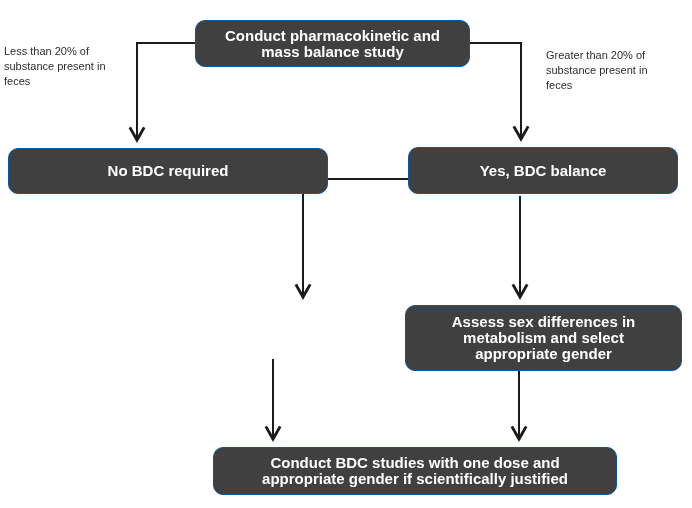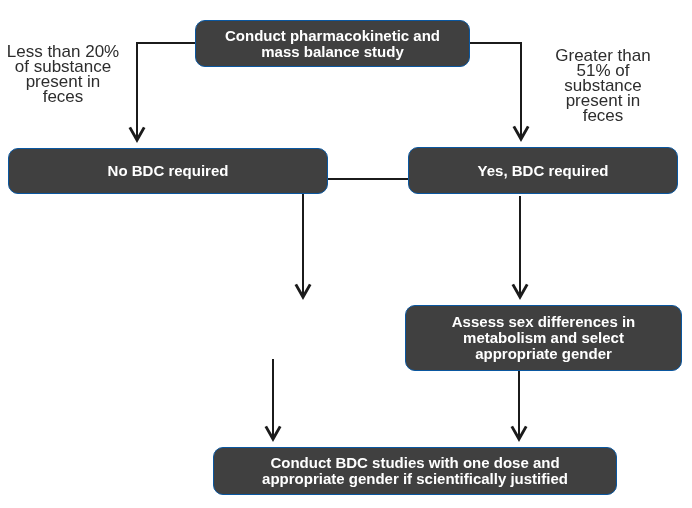--- a/index.html
+++ b/index.html
@@ -35,23 +35,23 @@
     text-align: center;
     display: flex;
     align-items: center;
     justify-content: center;
     box-sizing: border-box;
     padding: 4px 14px;
   }
   .edge-label {
     position: absolute;
     color: #2d2d2d;
-    font-size: 17px;
+    font-size: 11px;
     line-height: 15px;
-    text-align: center;
+    text-align: left;
   }
   
   .n-pk       { left: 195px; top: 20px;  width: 275px; height: 47px; }
   .n-no       { left: 8px;   top: 148px; width: 320px; height: 46px; }
   .n-yes      { left: 408px; top: 147px; width: 270px; height: 47px; }
   .n-select   { left: 70px;  top: 305px; width: 275px; height: 52px; }
   .n-assess   { left: 405px; top: 305px; width: 277px; height: 66px; }
   .n-final    { left: 213px; top: 447px; width: 404px; height: 48px; }
   .l-less     { left: 4px;   top: 44px;  width: 118px; }
   .l-greater  { left: 546px; top: 48px;  width: 114px; }
@@ -70,26 +70,26 @@
     <path d="M195,43 L137,43 L137,140" fill="none" stroke="#1b1b1b" stroke-width="2" marker-end="url(#arrowhead)"></path>
     <path d="M470,43 L521,43 L521,139" fill="none" stroke="#1b1b1b" stroke-width="2" marker-end="url(#arrowhead)"></path>
     <path d="M408,179 L303,179 L303,297" fill="none" stroke="#1b1b1b" stroke-width="2" marker-end="url(#arrowhead)"></path>
     <path d="M520,196 L520,297" fill="none" stroke="#1b1b1b" stroke-width="2" marker-end="url(#arrowhead)"></path>
     <path d="M273,359 L273,439" fill="none" stroke="#1b1b1b" stroke-width="2" marker-end="url(#arrowhead)"></path>
     <path d="M519,356 L519,439" fill="none" stroke="#1b1b1b" stroke-width="2" marker-end="url(#arrowhead)"></path>
   </svg>
 
   <div class="edge-label l-less">Less than 20% of substance present in feces</div>
 
-  <div class="edge-label l-greater">Greater than 51% of substance present in feces</div>
+  <div class="edge-label l-greater">Greater than 20% of substance present in feces</div>
 
   <div class="node n-pk">Conduct pharmacokinetic and mass balance study</div>
 
   <div class="node n-no">No BDC required</div>
 
-  <div class="node n-yes">Yes, BDC required</div>
+  <div class="node n-yes">Yes, BDC balance</div>
 
 
   <div class="node n-assess">Assess sex differences in metabolism and select appropriate gender</div>
 
   <div class="node n-final">Conduct BDC studies with one dose and appropriate gender if scientifically justified</div>
 
 </div>
 
 </body></html>

